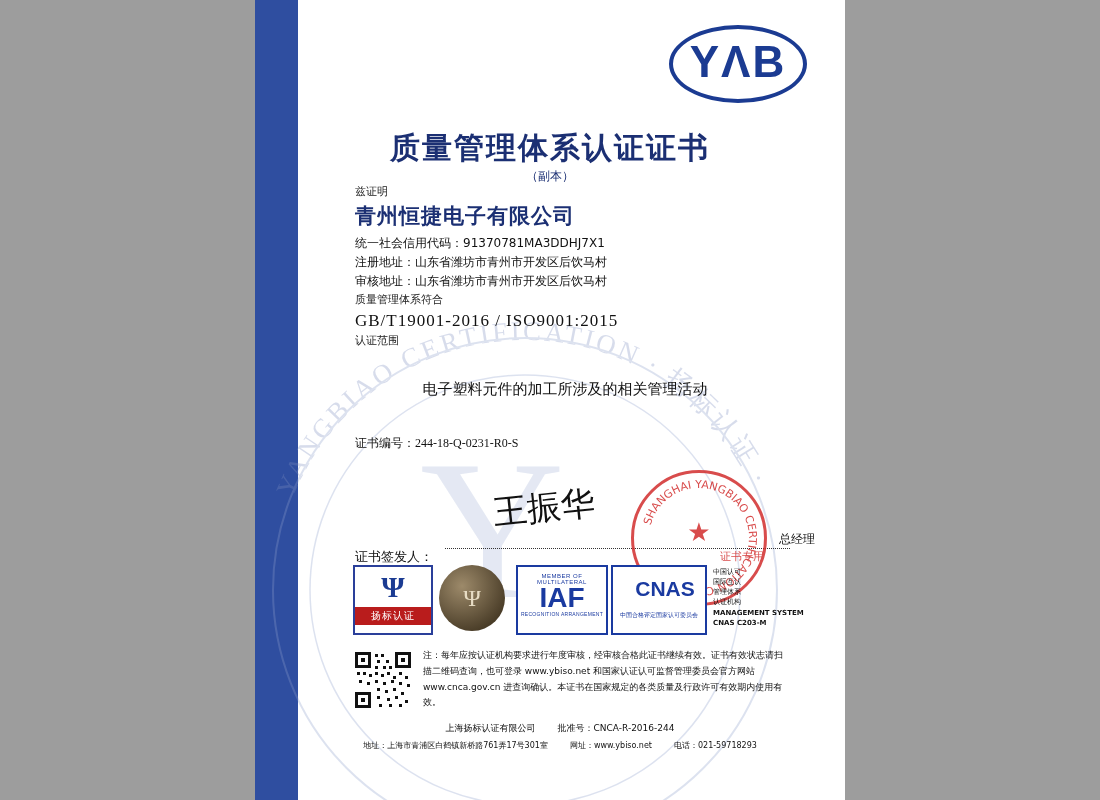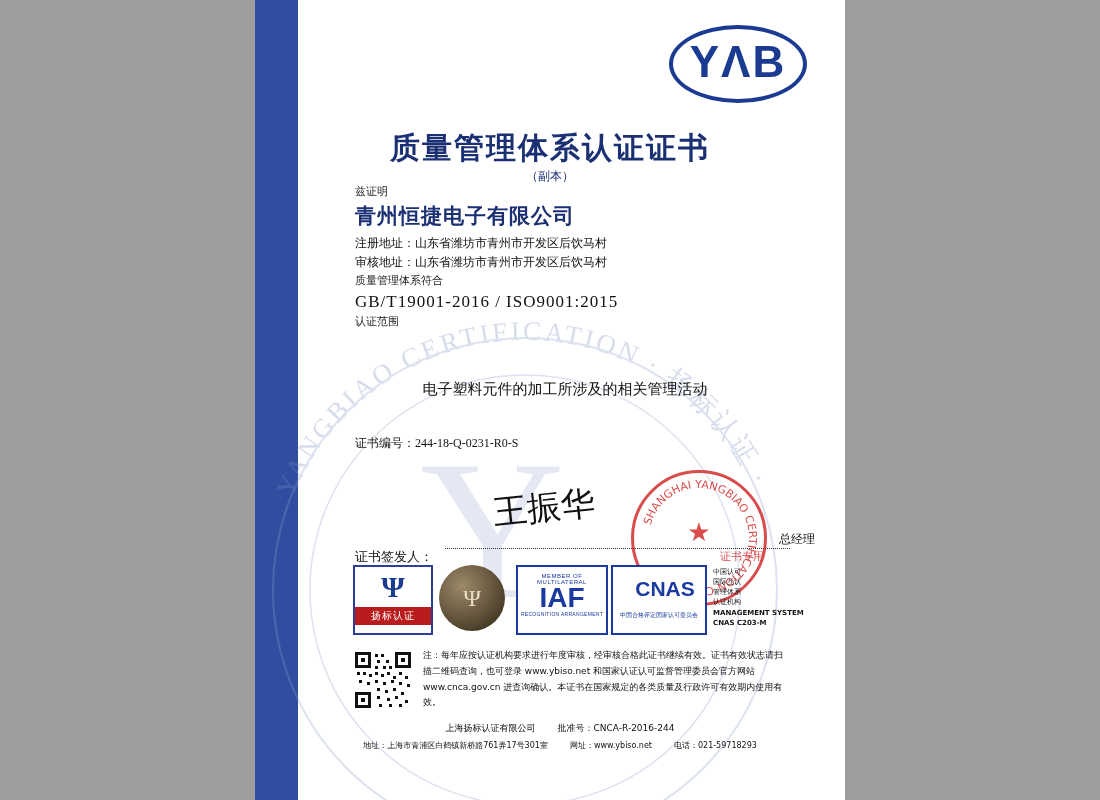--- a/index.html
+++ b/index.html
@@ -212,20 +212,21 @@
   <div class="logo">YΛB</div>
 
   <div class="content">
 
     <div class="title">质量管理体系认证证书</div>
     <div class="subtitle">（副本）</div>
 
     <div class="body-block">
       <div class="lbl-small">兹证明</div>
       <div class="company">青州恒捷电子有限公司</div>
+      <div class="row">统一社会信用代码：91370781MA3DDHJ7X1</div>
       <div class="row">注册地址：山东省潍坊市青州市开发区后饮马村</div>
       <div class="row">审核地址：山东省潍坊市青州市开发区后饮马村</div>
       <div class="lbl-small" style="margin-top:0">质量管理体系符合</div>
       <div class="std">GB/T19001-2016  /  ISO9001:2015</div>
       <div class="scope-label">认证范围</div>
       <div class="scope-text">电子塑料元件的加工所涉及的相关管理活动</div>
     </div>
 
     <div class="meta">
       <div class="meta-row">

